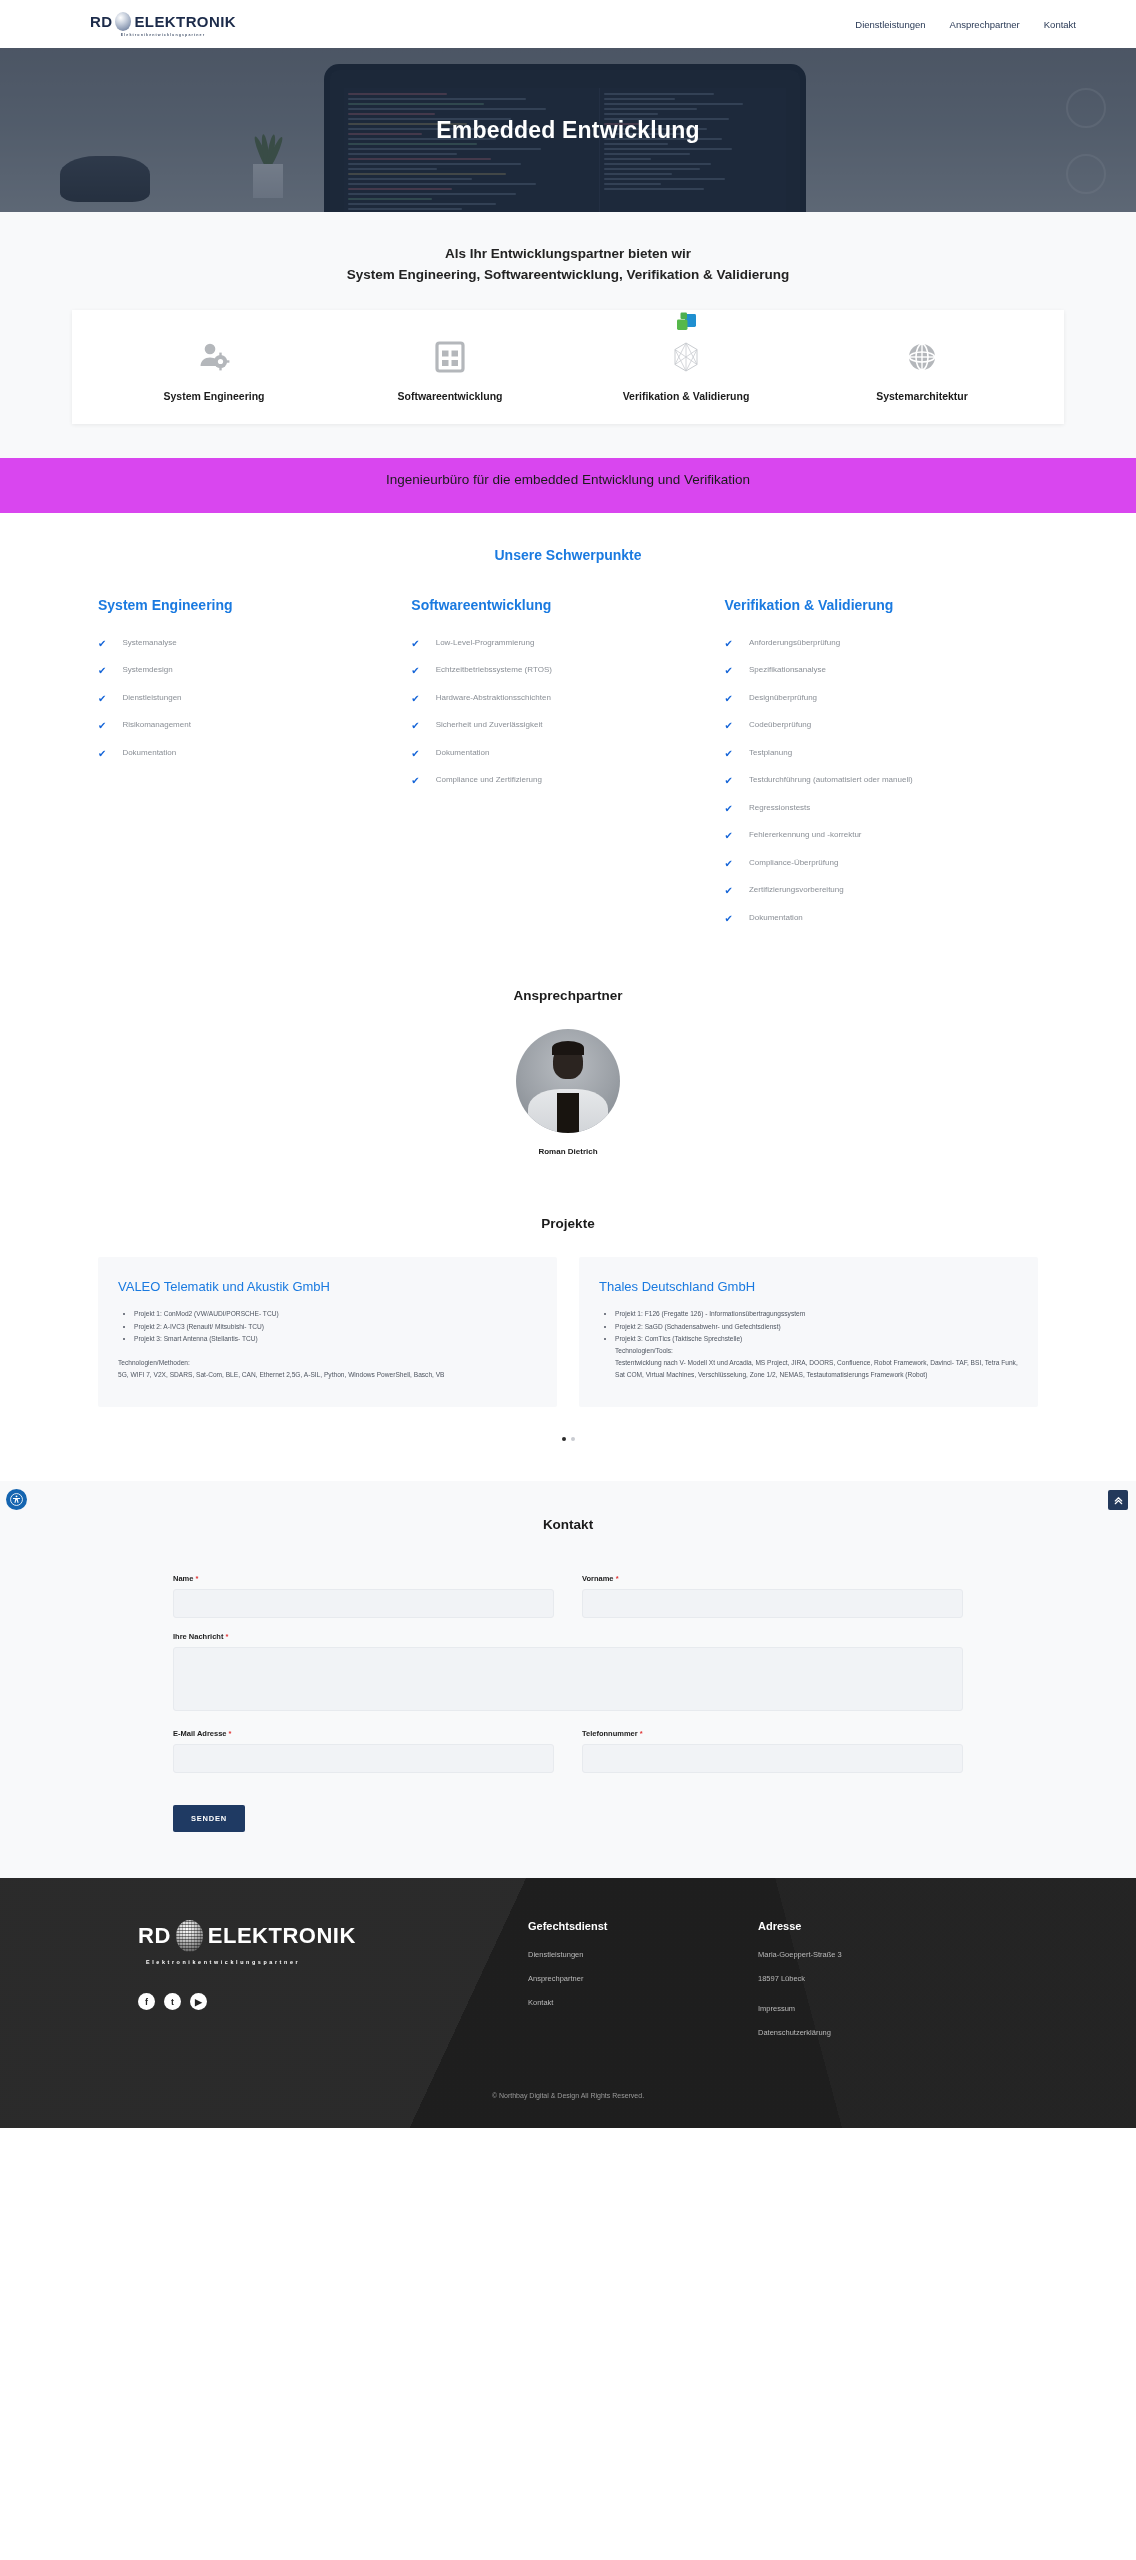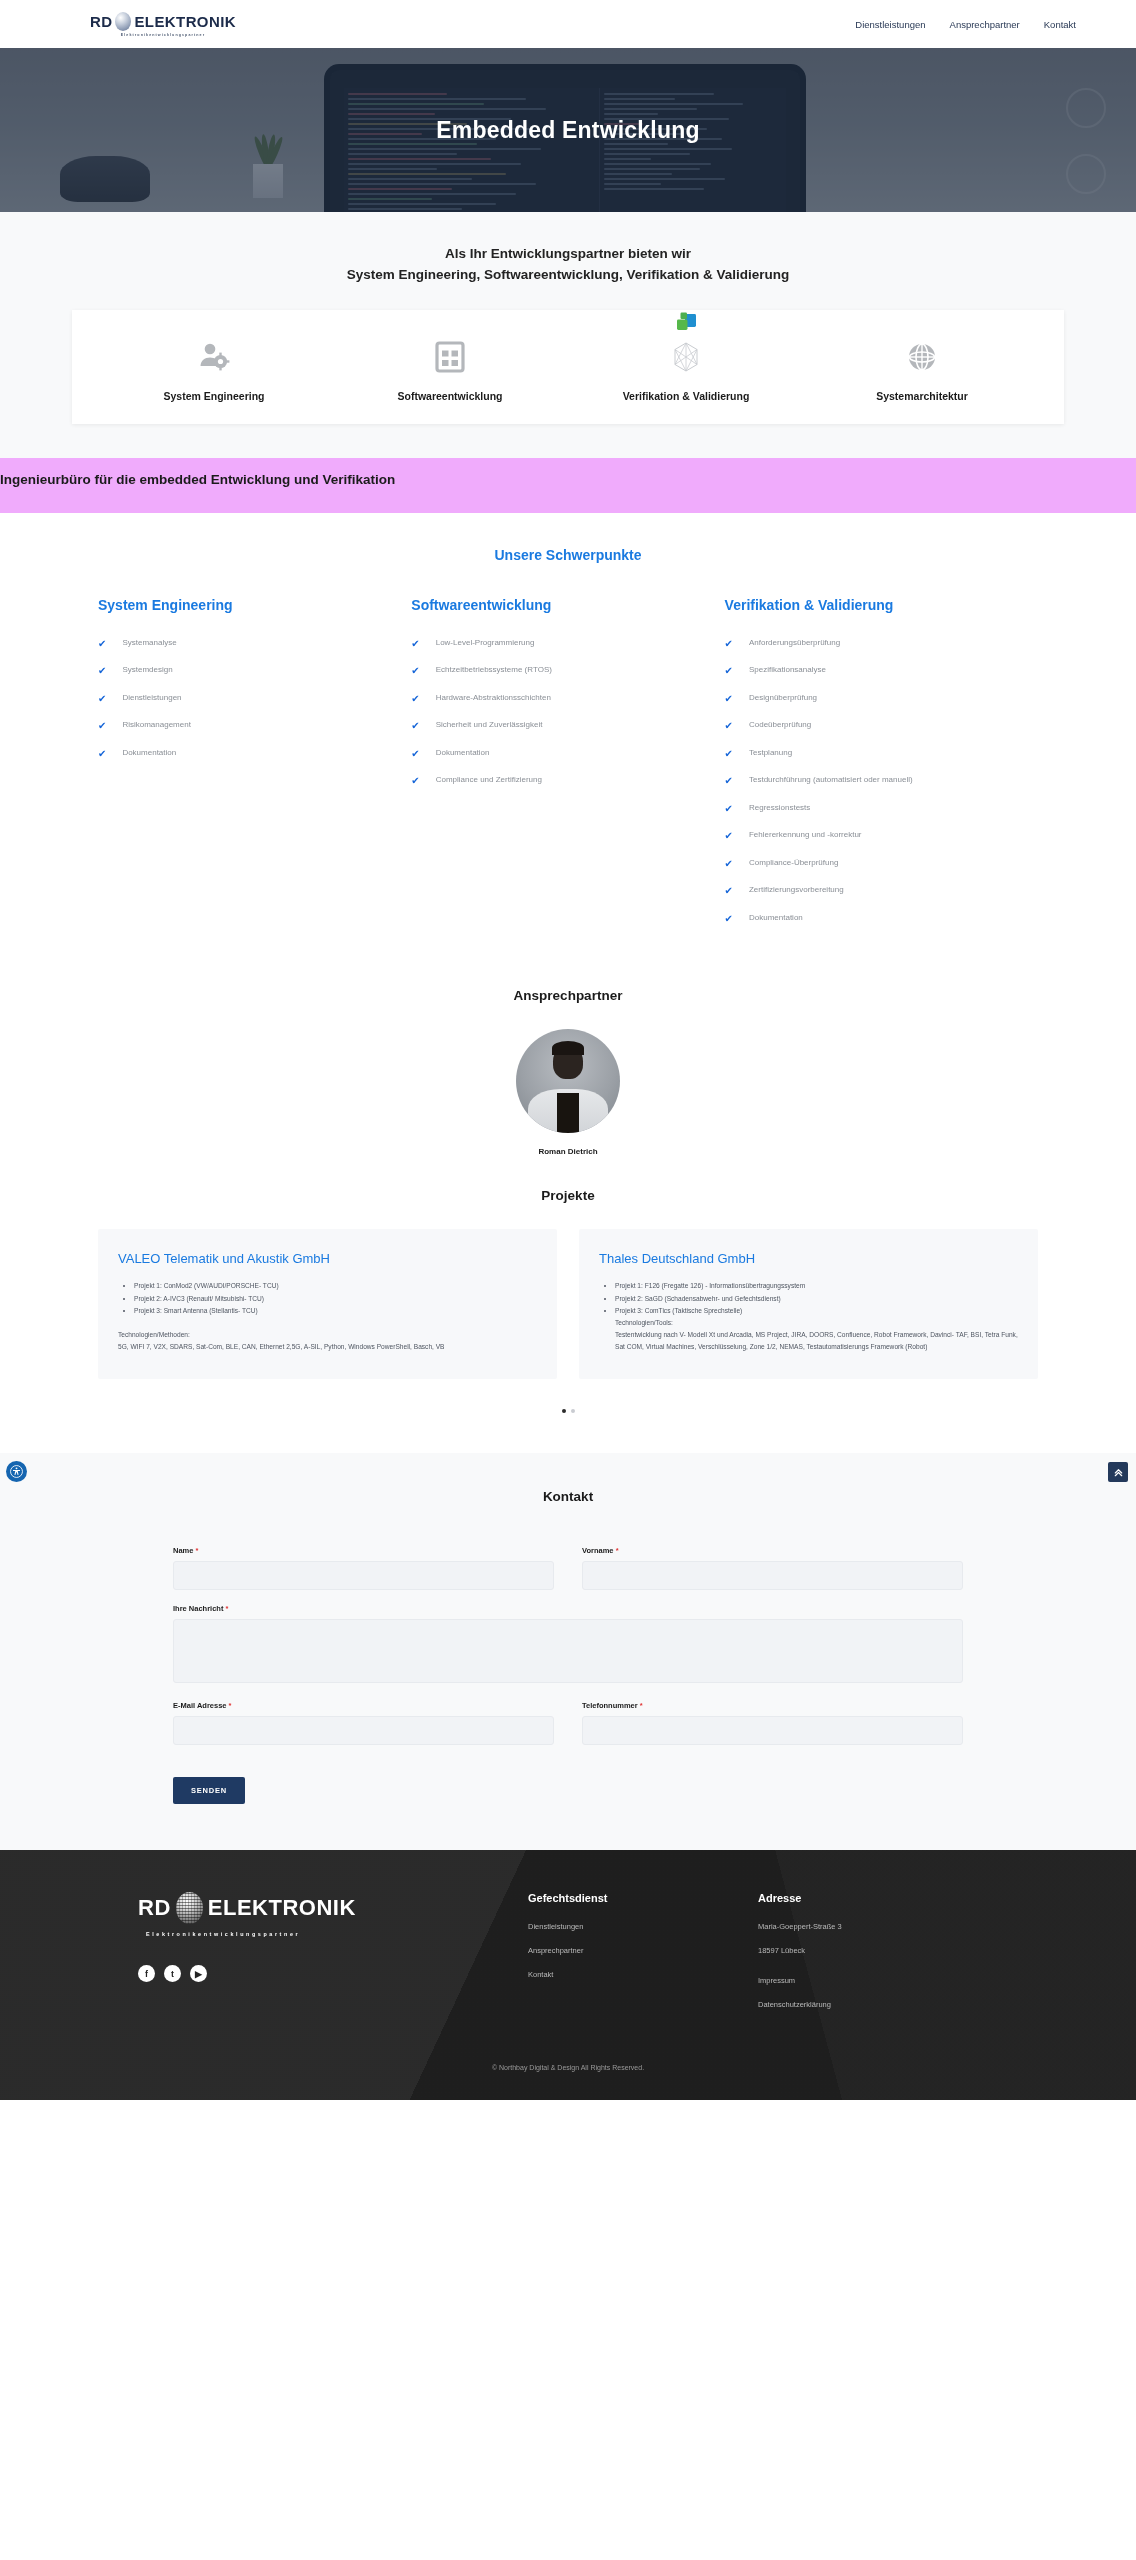--- a/index.html
+++ b/index.html
@@ -123,22 +123,22 @@
   }
   .svc-item { text-align: center; width: 200px; }
   .svc-icon {
     height: 42px; display: flex; align-items: center; justify-content: center;
     margin-bottom: 12px;
   }
   .svc-label { font-size: 10.5px; font-weight: bold; color: #1b1b1b; }
 
   
   .subhead {
-    background: #f0abfc; text-align: left; padding: 14px 0 26px;
-    font-size: 13.5px; font-weight: bold; color: #1b1b1b;
+    background: #d946ef; text-align: center; padding: 14px 0 26px;
+    font-size: 13.5px; font-weight: normal; color: #1b1b1b;
   }
 
   
   .focus { background: #fff; padding: 34px 0 26px; }
   .focus-title {
     text-align: center; color: #1a7ae0; font-size: 14px; font-weight: bold;
     margin-bottom: 34px;
   }
   .focus-cols {
     width: 940px; margin: 0 auto; display: flex; gap: 0;
@@ -168,21 +168,21 @@
      width:32px; height:14px; border-radius:50% 50% 0 0; background:#1a1512;}
   .av-body { position:absolute; left:50%; bottom:-6px; transform:translateX(-50%);
      width:80px; height:50px; border-radius:40% 40% 0 0;
      background: linear-gradient(180deg,#e6e8ea,#cfd2d6);}
   .av-shirt { position:absolute; left:50%; bottom:-6px; transform:translateX(-50%);
      width:22px; height:46px; background:#18140f;}
   .person-name { font-size: 8px; font-weight: bold; color: #1b1b1b; margin-top: 14px; }
 
   
   .projects { background: #fff; padding: 26px 0 40px; }
-  .projects h2 { text-align:center; font-size: 13.5px; font-weight:bold; color:#1b1b1b; margin-bottom: 26px;}
+  .projects h2 { text-align:center; font-size: 13.5px; font-weight:bold; color:#1b1b1b; margin-bottom: 26px; margin-top: 28px;}
   .proj-row { width: 940px; margin: 0 auto; display: flex; gap: 22px; align-items: flex-start;}
   .proj-card {
     flex: 1; background: #f7f8fa; padding: 22px 20px 26px;
     border-radius: 2px;
   }
   .proj-card h3 { color: #1a7ae0; font-size: 13px; font-weight: normal; margin-bottom: 14px; }
   .proj-card ul { margin: 0 0 12px 16px; }
   .proj-card li { font-size: 6.6px; color: #4e5560; line-height: 1.85; }
   .proj-meta { font-size: 6.6px; color: #4e5560; line-height: 1.85; }
   .proj-card.second ul { margin-bottom: 0; }

